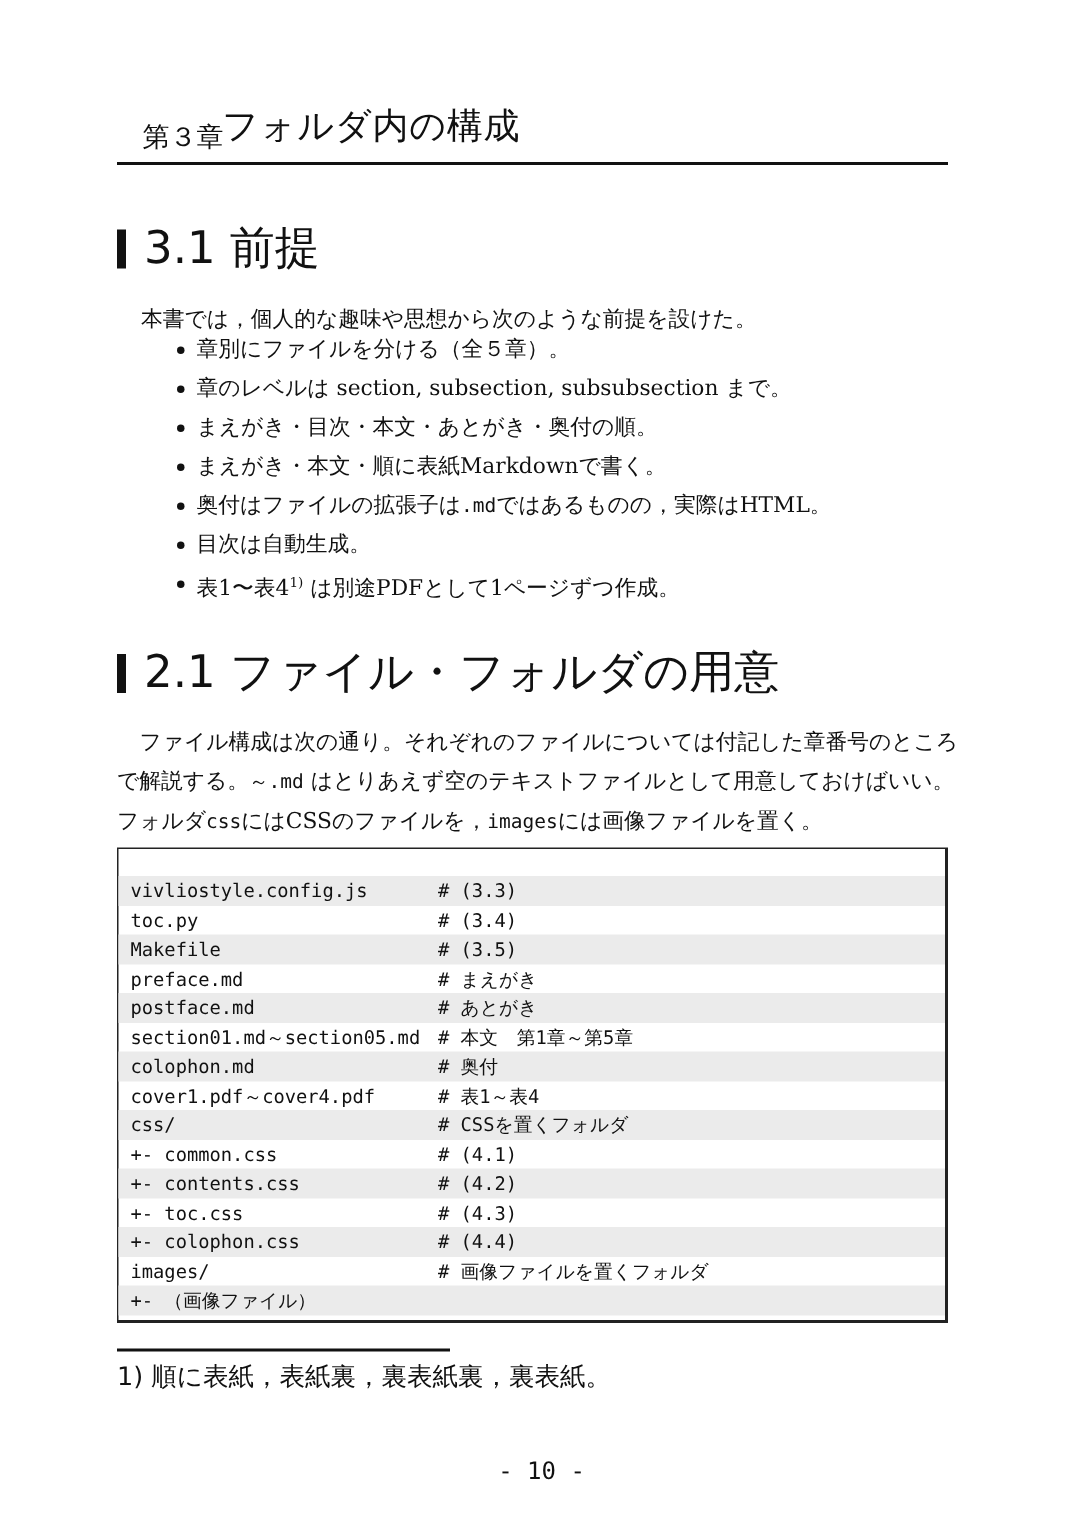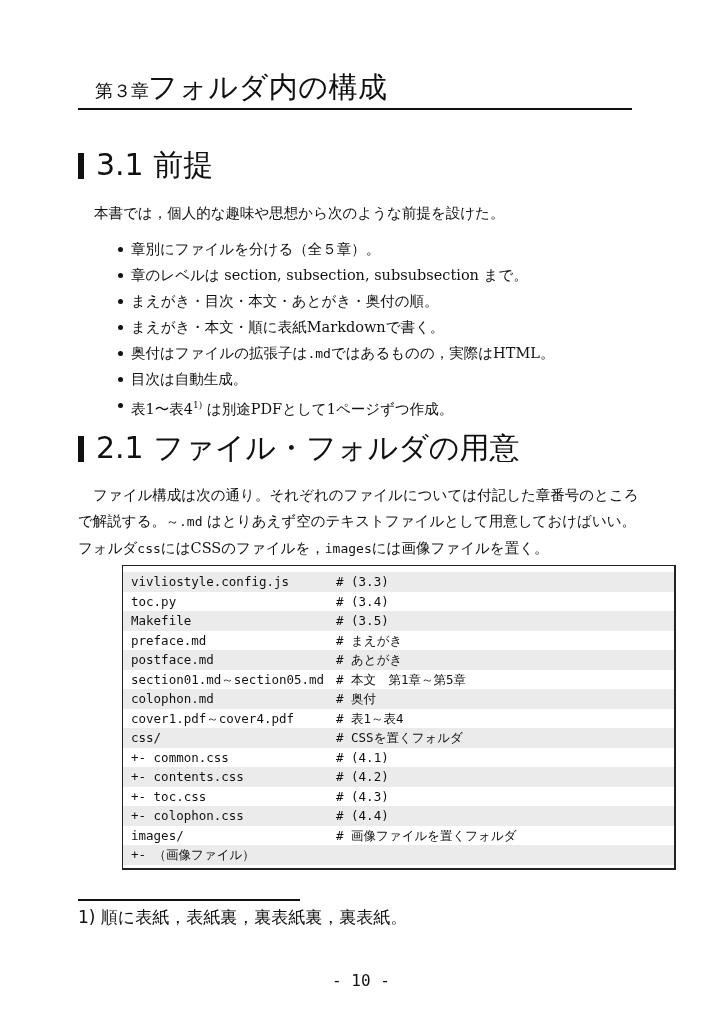--- a/index.html
+++ b/index.html
@@ -1,30 +1,30 @@
 <!DOCTYPE html>
 <html><head>
 <meta charset="utf-8">
 <style>
   html, body { margin: 0; padding: 0; background: #ffffff; }
   body { width: 722px; height: 1024px; position: relative; overflow: hidden; color: #111; font-family: "DejaVu Sans", sans-serif; }
   .chapter { position: absolute; left: 78px; top: 62px; width: 554px; height: 46px; border-bottom: 2px solid #111; }
   .chapter .num { position: absolute; left: 0; top: 17px; font-size: 18px; margin-left: 17px; }
-  .chapter .title { position: absolute; left: 70px; top: 6px; font-size: 29px; letter-spacing: 0.5px; text-align: center; }
+  .chapter .title { position: absolute; left: 70px; top: 6px; font-size: 24px; letter-spacing: 0.5px; text-align: center; }
   .sec { position: absolute; left: 78px; height: 34px; }
   .sec .bar { position: absolute; left: 0; top: 8px; width: 6px; height: 26px; background: #111; }
   .sec .label { position: absolute; left: 18px; top: 0; font-size: 30px; white-space: nowrap; }
   .para { position: absolute; left: 78px; width: 560px; font-size: 14.5px; line-height: 26px; white-space: nowrap; }
-  .bullets { position: absolute; left: 118px; top: 236px; font-size: 14.5px; }
+  .bullets { position: absolute; left: 118px; top: 220px; font-size: 14.5px; }
   .bullets .item { height: 26px; line-height: 26px; white-space: nowrap; position: relative; padding-left: 13px; }
   .bullets .dot { position: absolute; left: 0; top: 11px; width: 5px; height: 5px; border-radius: 50%; background: #111; }
   .serif { font-family: "DejaVu Serif", serif; }
   .mono { font-family: "DejaVu Sans Mono", monospace; font-size: 13px; }
   sup { font-size: 9px; font-family: "DejaVu Serif", serif; }
-  .code { position: absolute; left: 78px; top: 565px; width: 551px; border: 1px solid #222; border-right-width: 2px; border-bottom-width: 2px; padding: 6px 0 3px 0; margin-left: 44px; }
+  .code { position: absolute; left: 78px; top: 565px; width: 551px; border: 1px solid #222; border-right-width: 2px; border-bottom-width: 2px; padding: 18px 0 3px 0; }
   .code .row { height: 19.5px; line-height: 19.5px; font-family: "DejaVu Sans Mono", monospace; font-size: 12.5px; padding-left: 8px; white-space: nowrap; position: relative; }
   .code .row:nth-child(odd) { background: #ebebeb; }
   .code .row .file { position: absolute; left: 8px; }
   .code .row .comment { position: absolute; left: 213px; }
   .fn-rule { position: absolute; left: 78px; top: 899px; width: 222px; height: 2px; background: #111; }
   .footnote { position: absolute; left: 78px; top: 906px; font-size: 17px; white-space: nowrap; }
   .pageno { position: absolute; left: 0; width: 722px; top: 971px; text-align: center; font-family: "DejaVu Sans Mono", monospace; font-size: 16px; }
 </style>
 </head>
 <body>

